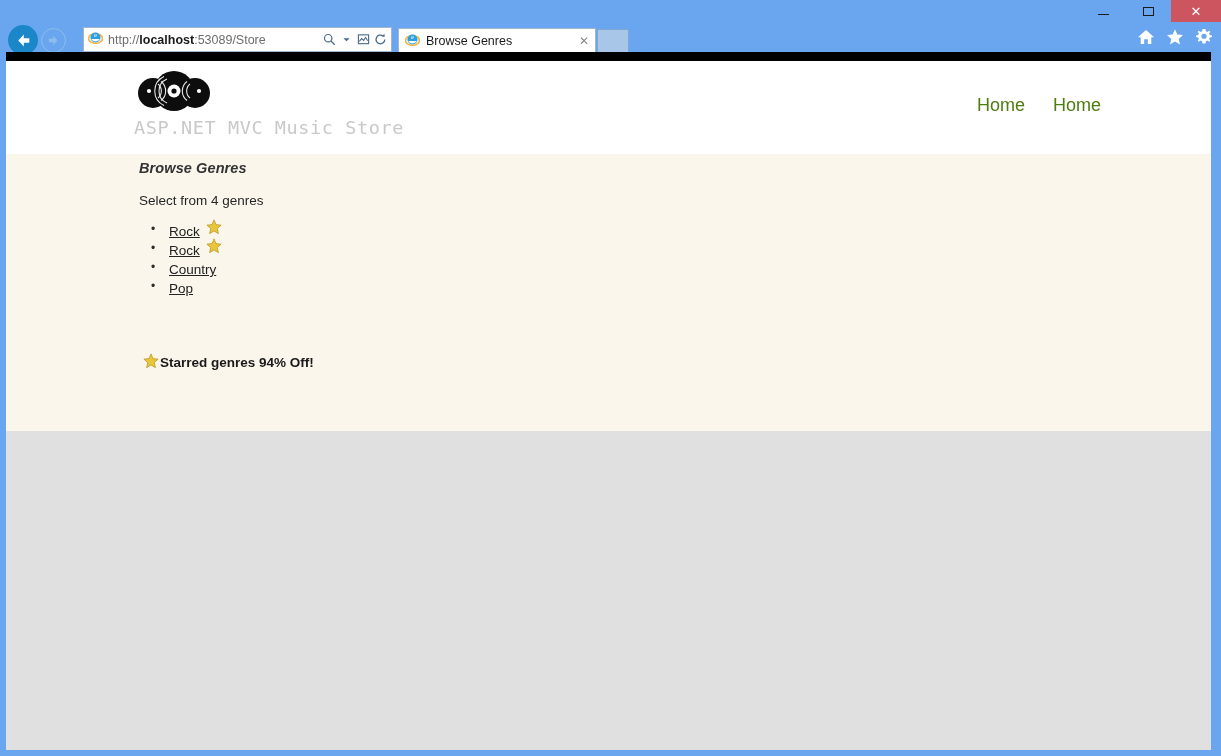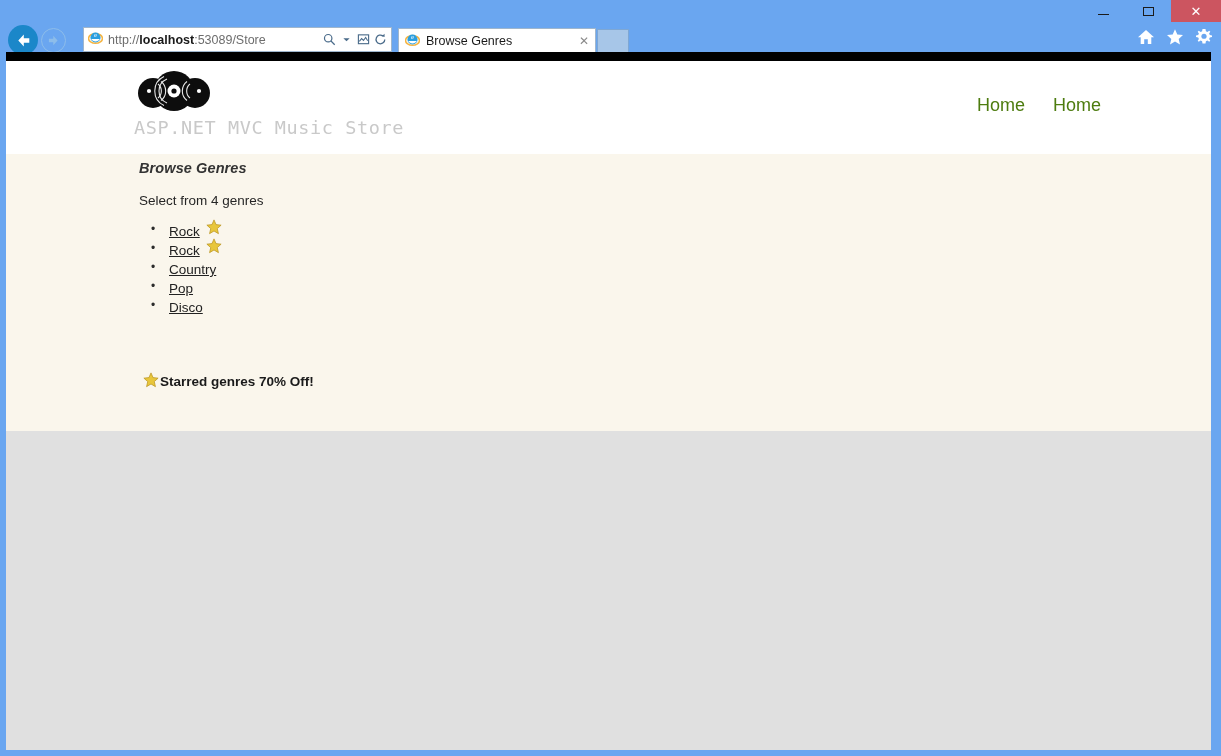--- a/index.html
+++ b/index.html
@@ -477,30 +477,27 @@
               <path d="M9 1 L11.3 6.3 L17 6.9 L12.7 10.8 L14 16.5 L9 13.5 L4 16.5 L5.3 10.8 L1 6.9 L6.7 6.3 Z" fill="#e8c63b" stroke="#b8921f" stroke-width="0.8"></path>
             </svg>
           </span>
         </li>
         <li>
           <a class="genre-link">Country</a>
         </li>
         <li>
           <a class="genre-link">Pop</a>
         </li>
-        <li>
-          <a class="genre-link">Disco</a>
-        </li>
       </ul>
 
       <div id="promo-note">
         <span class="star-icon">
           <svg width="16" height="16" viewBox="0 0 18 18">
             <path d="M9 1 L11.3 6.3 L17 6.9 L12.7 10.8 L14 16.5 L9 13.5 L4 16.5 L5.3 10.8 L1 6.9 L6.7 6.3 Z" fill="#e8c63b" stroke="#b8921f" stroke-width="0.8"></path>
           </svg>
         </span>
-        <span id="promo-text">Starred genres 70% Off!</span>
+        <span id="promo-text">Starred genres 94% Off!</span>
       </div>
     </div>
 
     <div id="footer-area"></div>
   </div>
 </div>
 
 </body></html>

